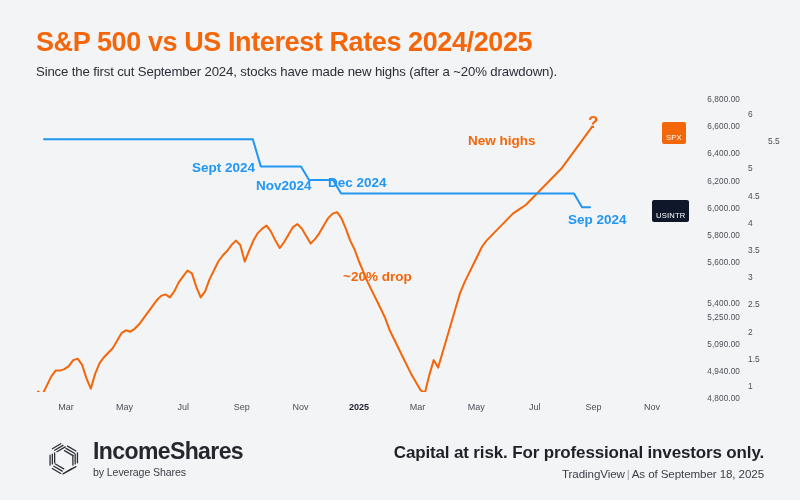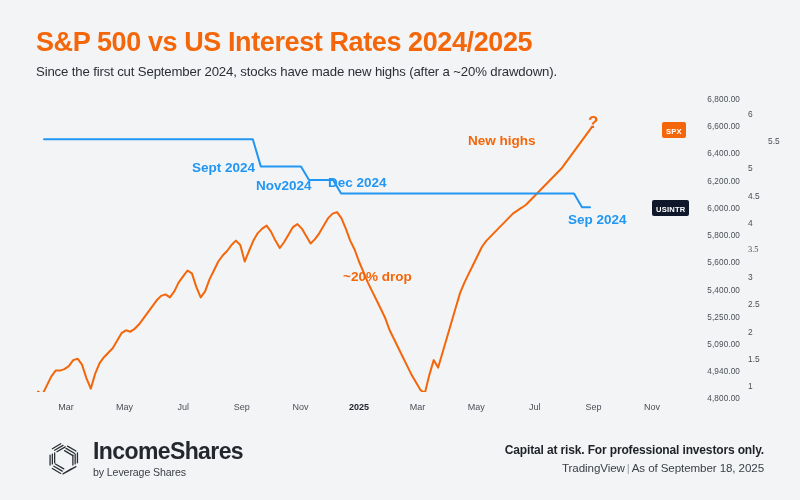--- a/index.html
+++ b/index.html
@@ -51,40 +51,40 @@
   }
   .xaxis { position: absolute; left: 0; top: 402px; width: 800px; height: 16px; }
   .xaxis div {
     position: absolute; font-size: 9px; color: #4a4f57;
     transform: translateX(-50%); white-space: nowrap;
   }
   .xaxis div.bold { font-weight: 700; color: #22262c; }
 
   
   .badge {
-    position: absolute; font-size: 7.6px; font-weight: 700; color: #fff;
-    padding: 6px 4px 2px 4px; border-radius: 2px; letter-spacing: 0.2px;
+    position: absolute; font-size: 7.6px; font-weight: 400; color: #fff;
+    padding: 12px 4px 2px 4px; border-radius: 2px; letter-spacing: 0.2px;
     line-height: 1;
   }
   .badge-spx   { left: 662px; top: 122px; background: #f4660a; }
   .badge-usintr{ left: 652px; top: 200px; background: #0f172a; }
 
   
   .footer { position: absolute; left: 0; top: 432px; width: 800px; height: 68px; }
   .logo-wrap { position: absolute; left: 44px; top: 8px; display: flex; align-items: center; gap: 11px; }
   .logo-text-main {
     font-size: 23px; font-weight: 600; color: #24282e;
     letter-spacing: -0.6px; line-height: 1.02;
   }
   .logo-text-sub {
     font-size: 10.6px; font-weight: 400; color: #3c4148;
     letter-spacing: -0.1px; margin-top: 3px;
   }
   .disclaimer { position: absolute; right: 36px; top: 11px; text-align: right; }
-  .disc-1 { font-size: 12px; font-weight: 700; color: #1e2228; letter-spacing: -0.15px; }
+  .disc-1 { font-size: 17px; font-weight: 700; color: #1e2228; letter-spacing: -0.15px; }
   .disc-2 { font-size: 11.6px; font-weight: 400; color: #3a3f46; margin-top: 4px; letter-spacing: -0.1px; }
   .disc-2 .sep { color: #9aa0a8; padding: 0 2px; }
 </style>
 </head>
 <body>
 
 <div id="root">
 
   <div class="hdr">
     <div class="title">S&amp;P 500 vs US Interest Rates 2024/2025</div>
@@ -110,33 +110,33 @@
   <div class="badge badge-usintr">USINTR</div>
 
   <div class="yaxis-left" id="yleft">
       <div style="top: 0px;">6,800.00</div>
       <div style="top: 27.2px;">6,600.00</div>
       <div style="top: 54.4px;">6,400.00</div>
       <div style="top: 81.6px; padding-left: 28px;">6,200.00</div>
       <div style="top: 108.8px;">6,000.00</div>
       <div style="top: 136px;">5,800.00</div>
       <div style="top: 163.2px;">5,600.00</div>
-      <div style="top: 191px; margin-left: 9px;">5,400.00</div>
+      <div style="top: 204px; margin-left: 9px;">5,400.00</div>
       <div style="top: 217.6px;">5,250.00</div>
       <div style="top: 244.8px;">5,090.00</div>
       <div style="top: 272px;">4,940.00</div>
       <div style="top: 299.2px;">4,800.00</div>
     </div>
   <div class="yaxis-right" id="yright">
       <div style="top: 14px;">6</div>
       <div style="top: 41.2px; padding-left: 20px;">5.5</div>
       <div style="top: 68.4px;">5</div>
       <div style="top: 95.6px;">4.5</div>
       <div style="top: 122.8px;">4</div>
-      <div style="top: 150px; font-family: Liberation Serif, serif;">3.5</div>
+      <div style="top: 150px;">3.5</div>
       <div style="top: 177.2px;">3</div>
       <div style="top: 204.4px;">2.5</div>
       <div style="top: 231.6px;">2</div>
       <div style="top: 258.8px;">1.5</div>
       <div style="top: 286px;">1</div>
     </div>
   <div class="xaxis" id="xaxis">
       <div style="left: 66px;">Mar</div>
       <div style="left: 124.6px;">May</div>
       <div style="left: 183.2px;">Jul</div>

